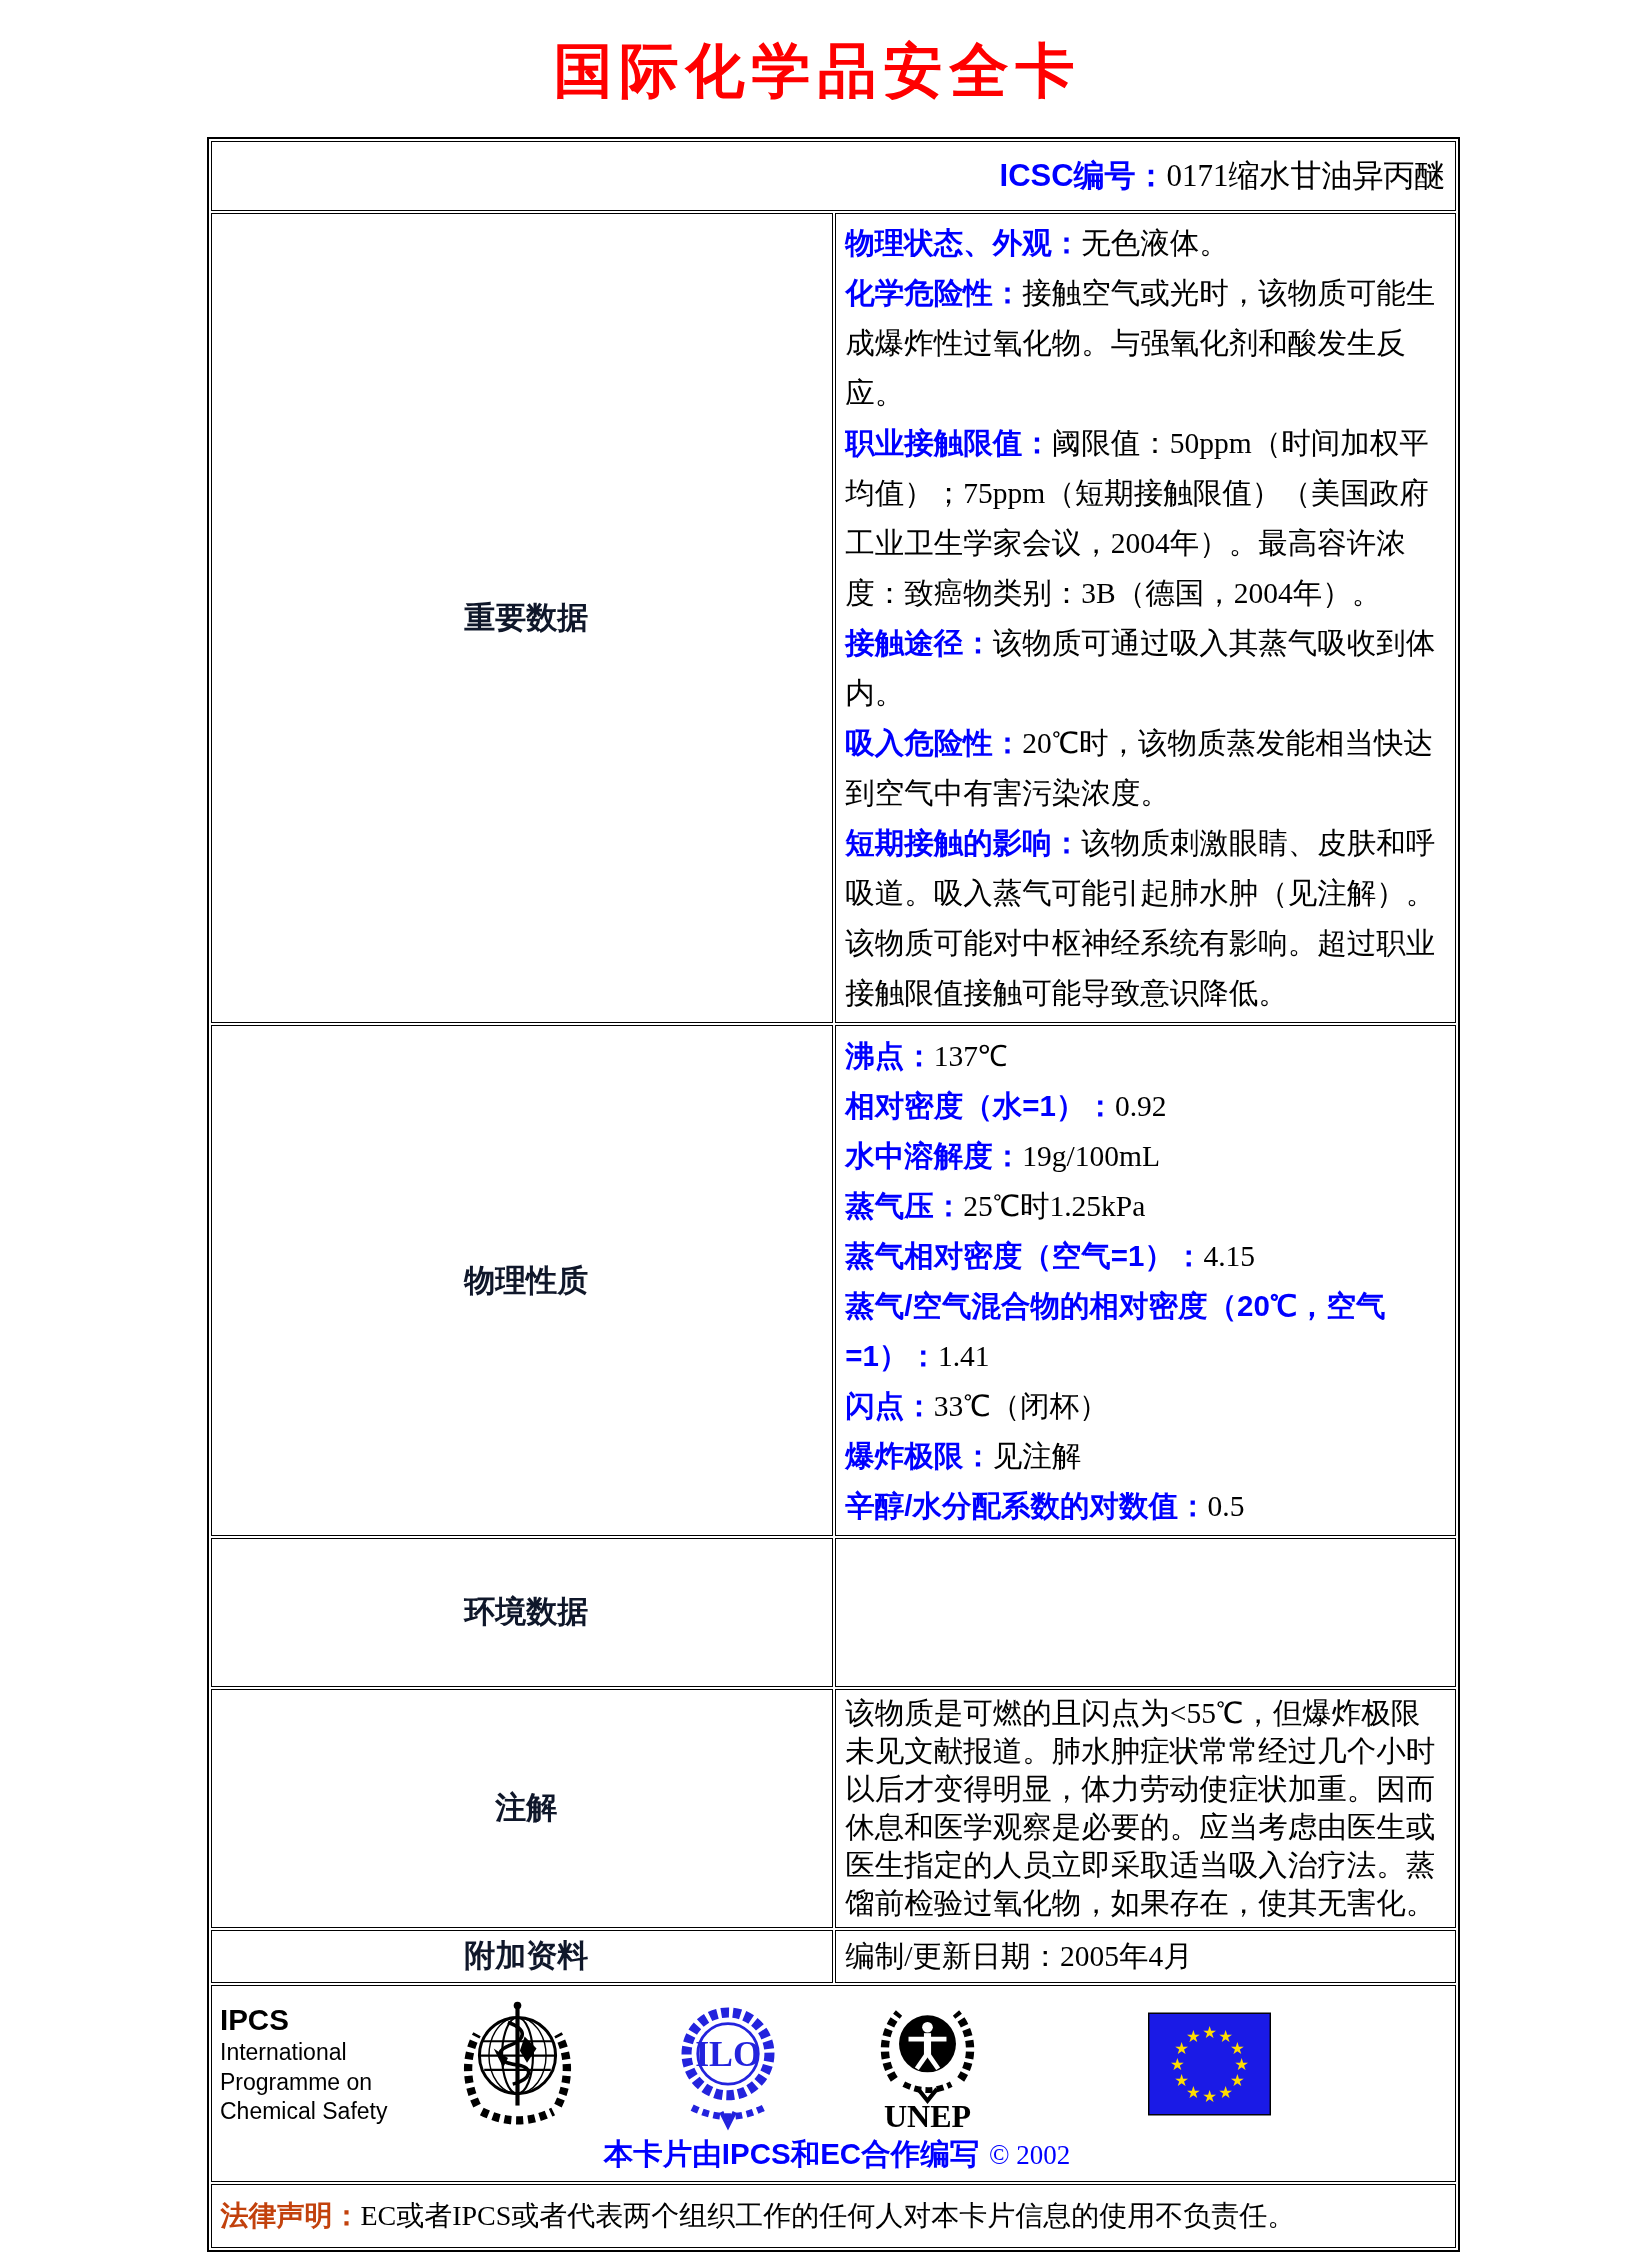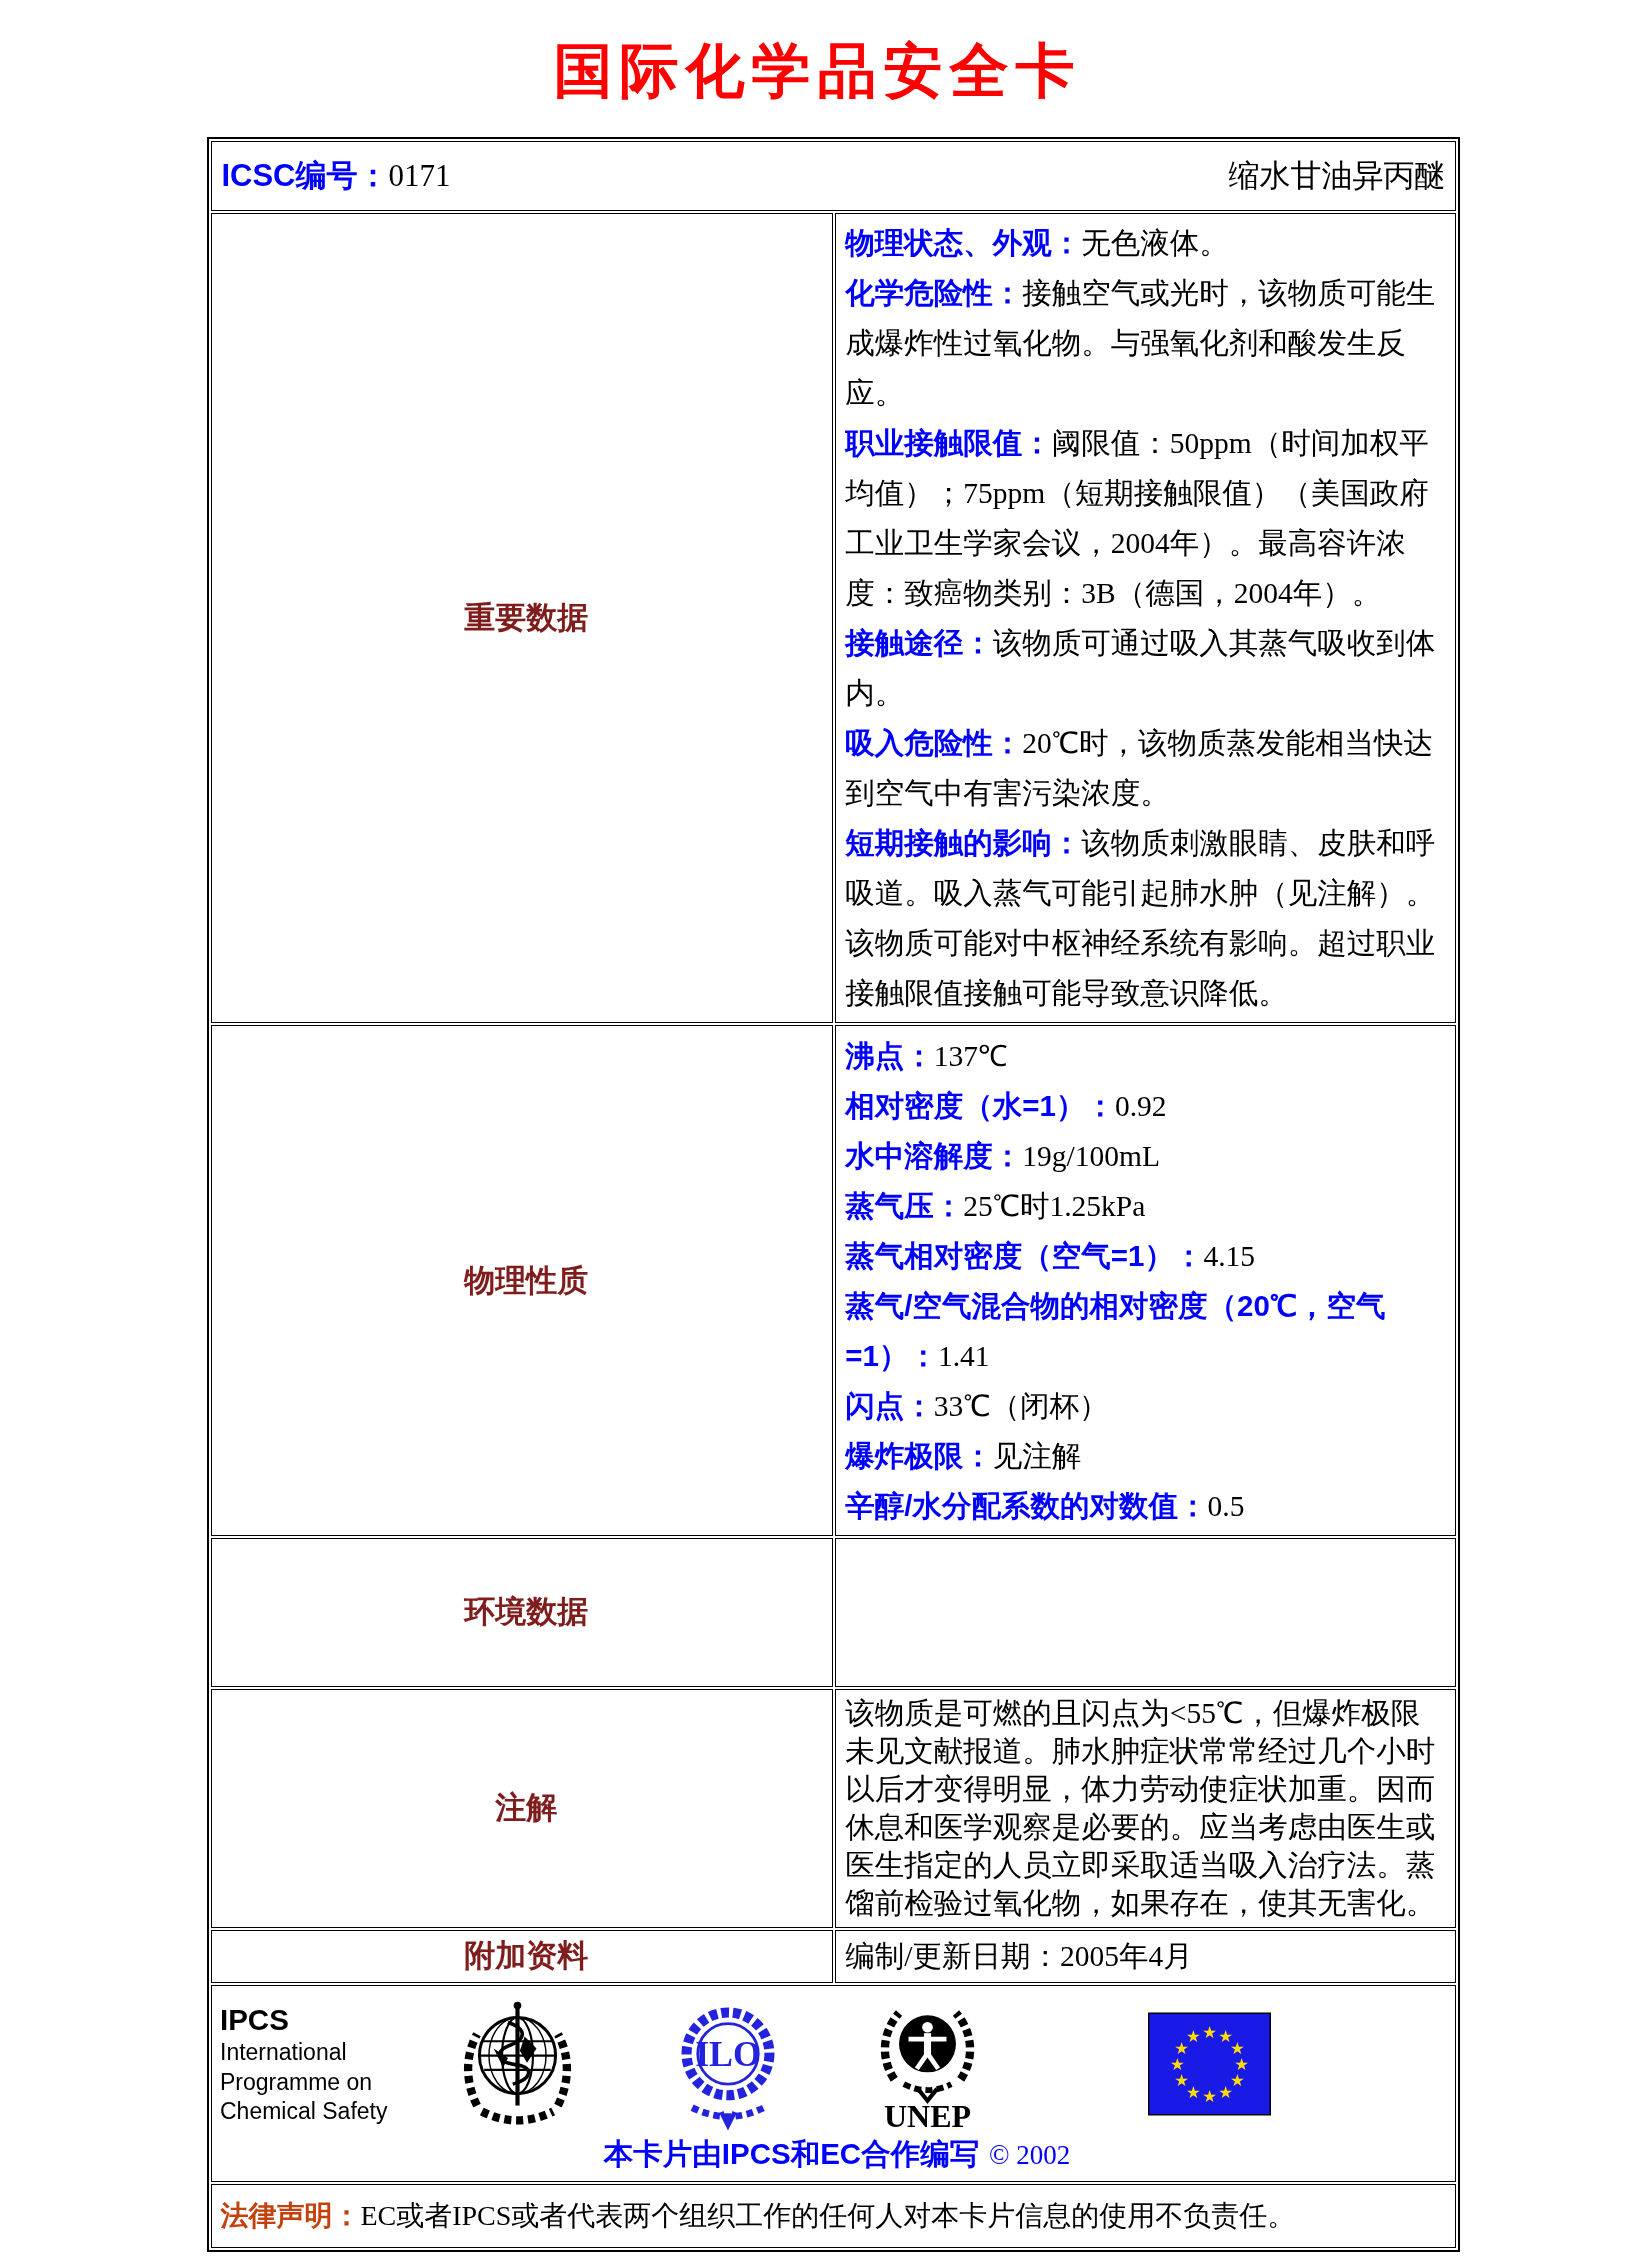--- a/index.html
+++ b/index.html
@@ -24,41 +24,41 @@
     border-collapse:separate;
     border-spacing:2.1px;
     border:2.1px solid #000;
     table-layout:fixed;
   }
   table.card td { border:1.4px solid #000; background:#fff; }
   td.lbl {
     width:159px;
     text-align:center;
     vertical-align:middle;
-    color:#7f1d1d;
+    color:#0f172a;
     font-family:"Liberation Sans", sans-serif;
     font-weight:bold;
     font-size:31px;
     padding-left:10px;
   }
   td.content {
     padding:4.2px 9.8px;
     font-size:29.5px;
     line-height:50px;
     vertical-align:top;
   }
   td.content p { margin:0; }
   .blue-label {
     color:#0000ff;
     font-family:"Liberation Sans", sans-serif;
     font-weight:bold;
   }
   .hdr-cell { height:66px; vertical-align:middle; }
   .hdr {
-    display:flex; justify-content:space-between; align-items:center;
+    display:flex; justify-content:flex-end; align-items:center;
     padding:0 8.4px; font-size:31px;
   }
   .row-important td.content { height:635px; }
   .row-physical  td.content { height:476px; }
   .row-environment td.content { height:139px; }
   .row-notes td.content { height:149px; line-height:38px; }
   .row-additional td.content { height:43px; line-height:41px; vertical-align:middle; }
   .footer-cell { height:181px; vertical-align:top; padding:8.4px 0 5.6px 7px; }
   .legal-cell { height:62px; vertical-align:middle; padding:0 8.4px; font-size:28px; }
   .legal-label { font-family:"Liberation Sans", sans-serif; font-weight:bold; color:#c2410c; }

